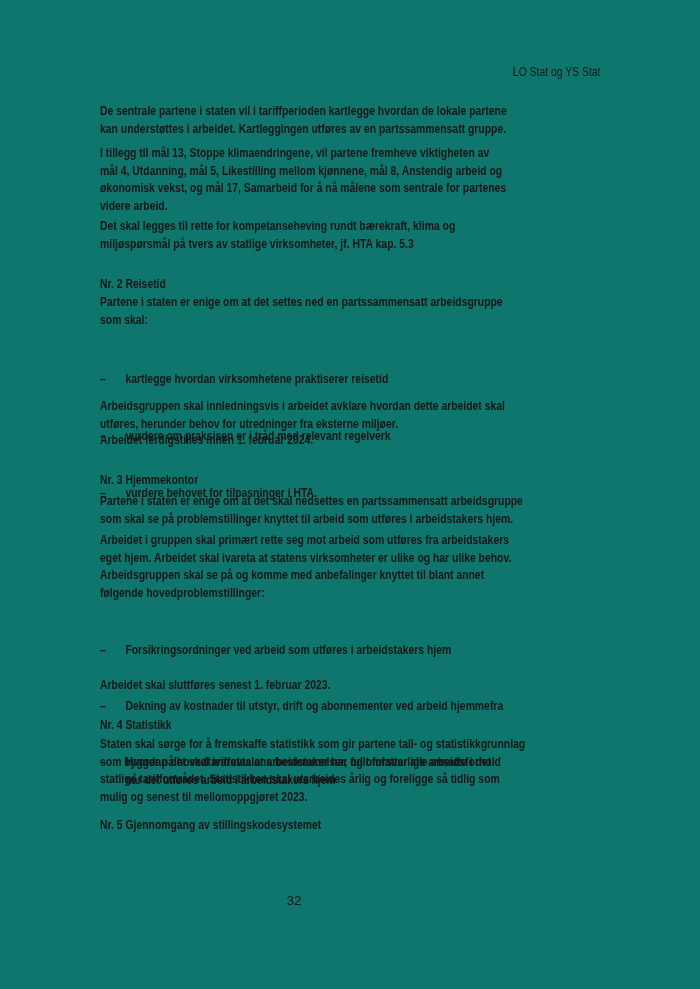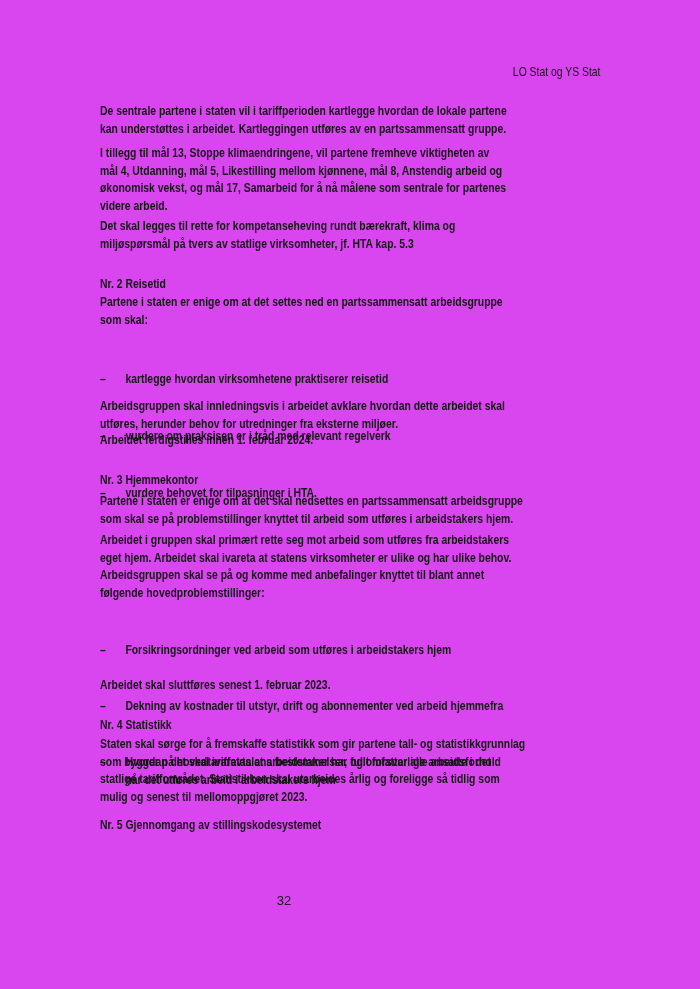--- a/index.html
+++ b/index.html
@@ -4,21 +4,21 @@
 <style>
   html, body {
     margin: 0;
     padding: 0;
     background: #ffffff;
   }
   .page {
     position: relative;
     width: 700px;
     height: 989px;
-    background: #d946ef;
+    background: #0f766e;
     overflow: hidden;
     font-family: "Liberation Sans", "DejaVu Sans", sans-serif;
     color: #161616;
   }
   
   .content {
     position: absolute;
     left: 100px;
     top: 0;
     width: 650px;
@@ -79,20 +79,21 @@
 
   .pagenum {
     position: absolute;
     top: 893px;
     left: 0;
     width: 568px;
     text-align: center;
     font-size: 13px;
     font-weight: 400;
     color: #161616;
+    padding-left: 10px;
   }
 </style>
 </head>
 <body>
 
 <div class="page">
   <div class="content">
 
     <div class="blk hdr b-hdr">LO Stat og YS Stat</div>
 

